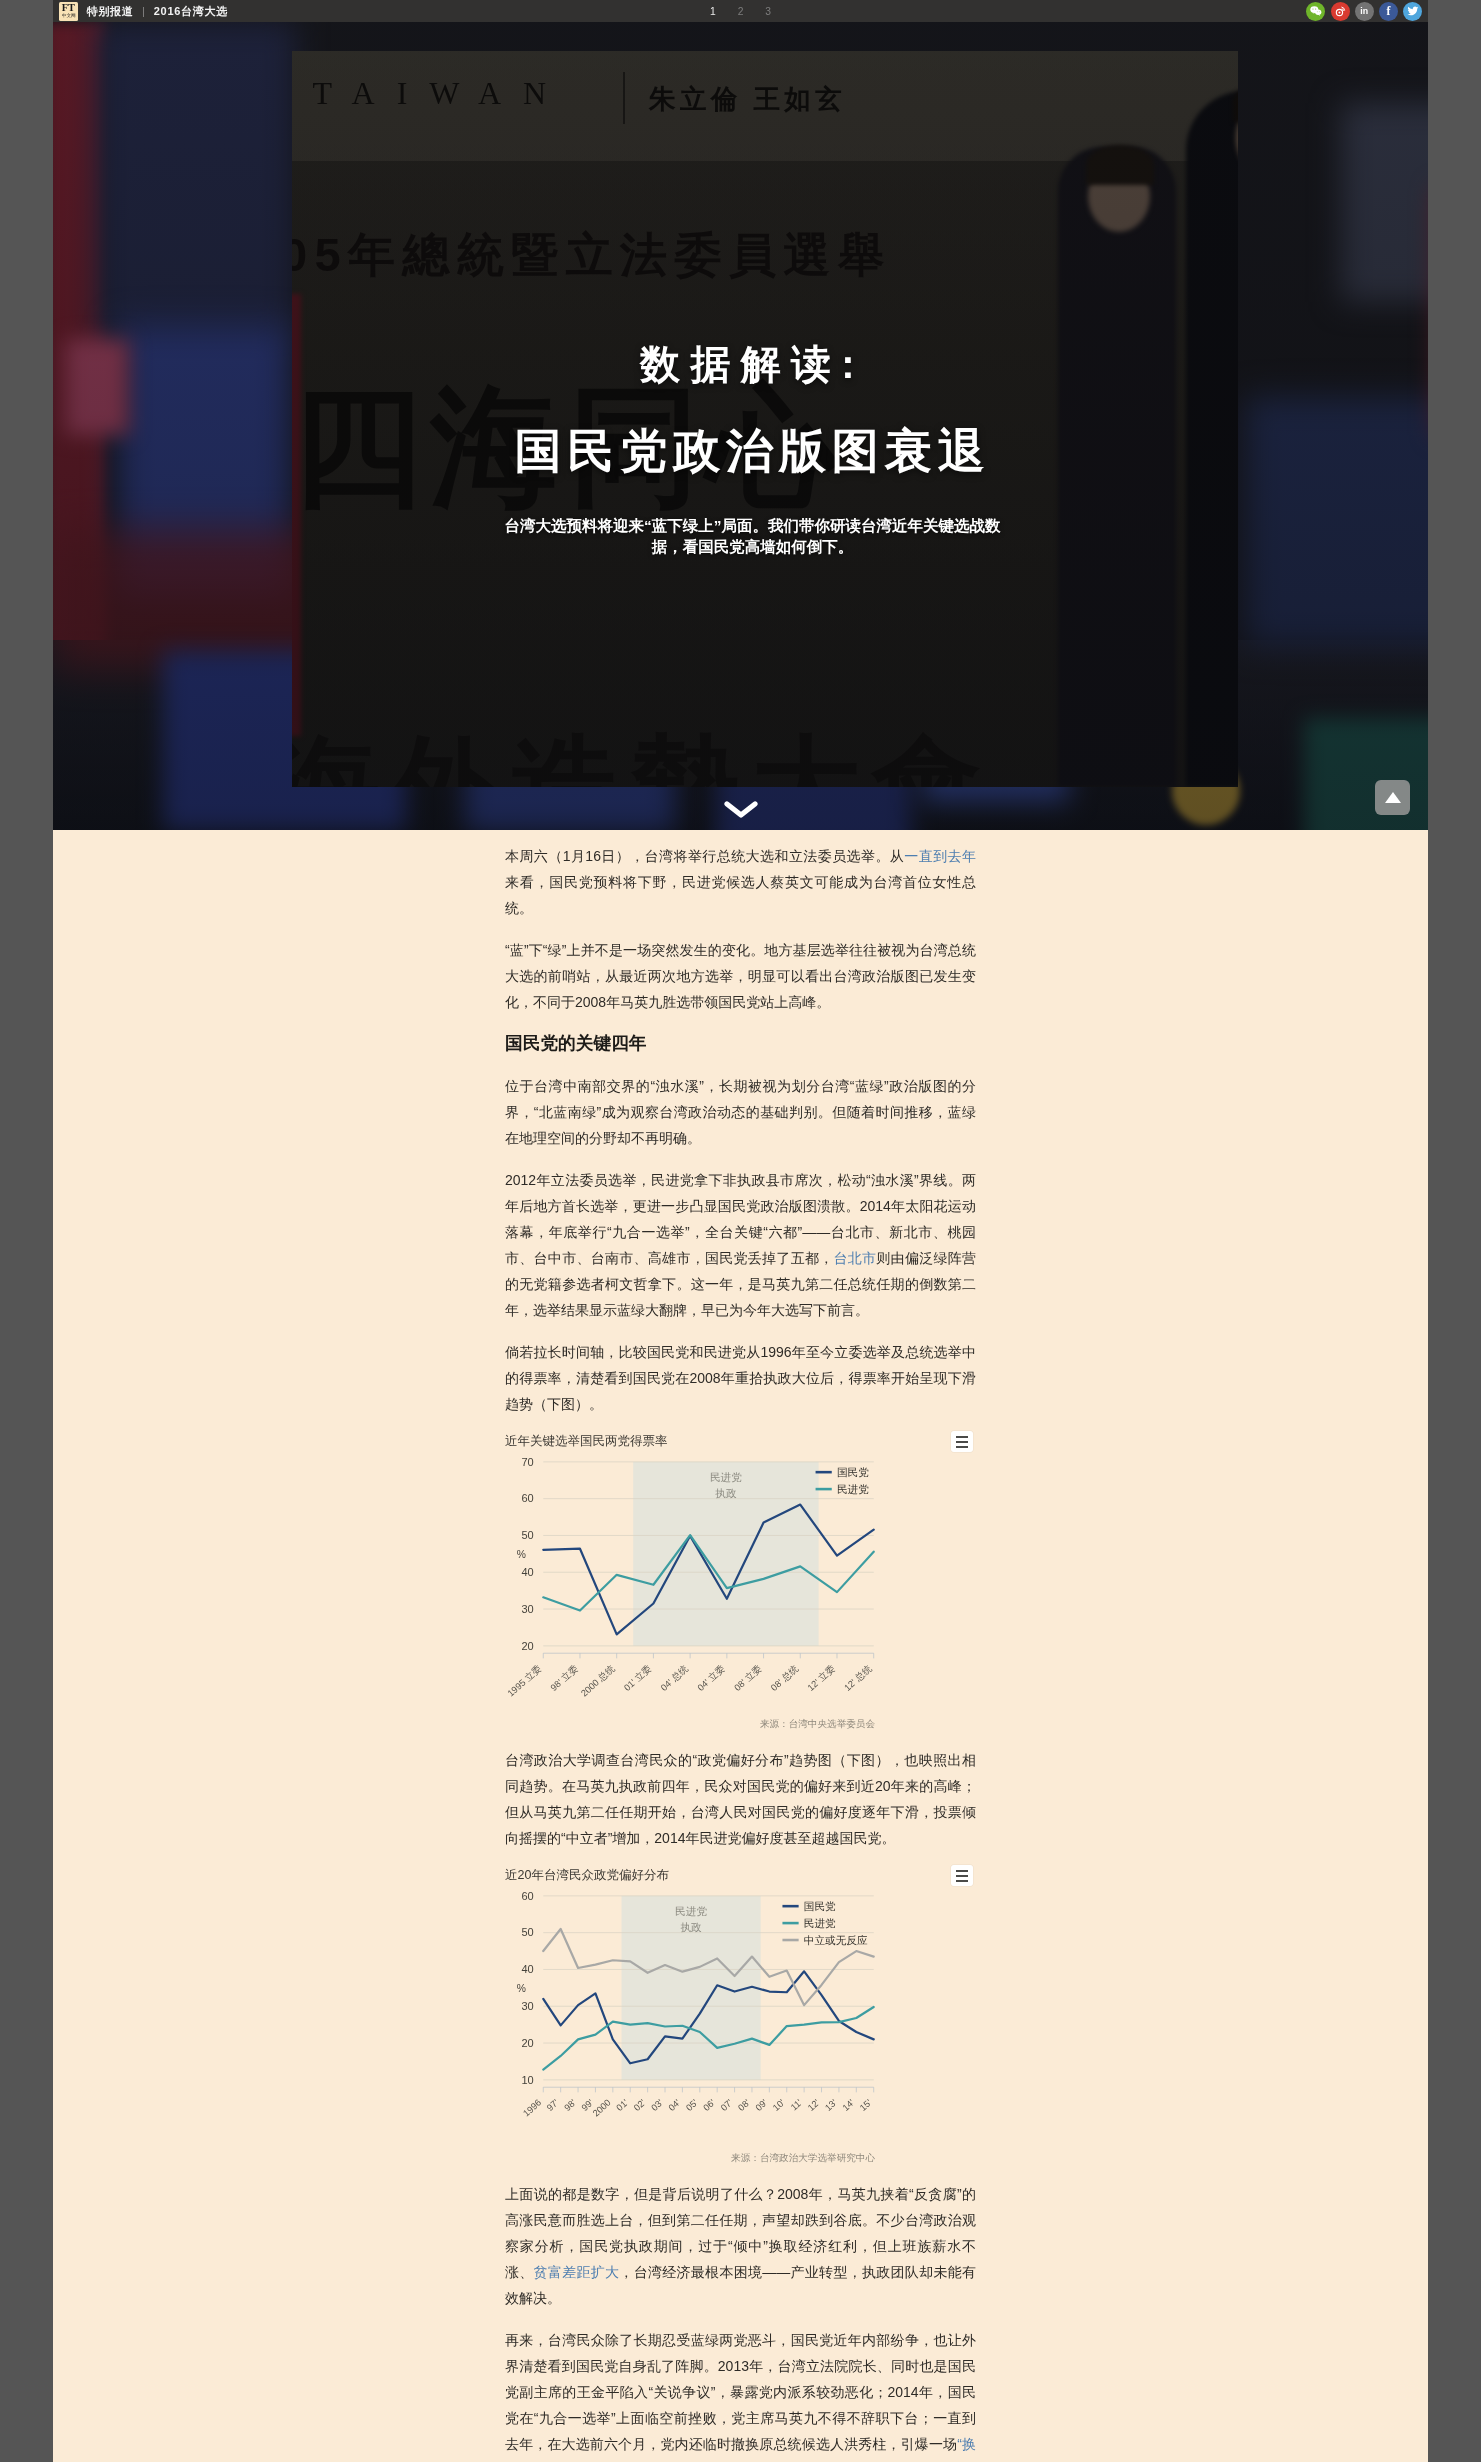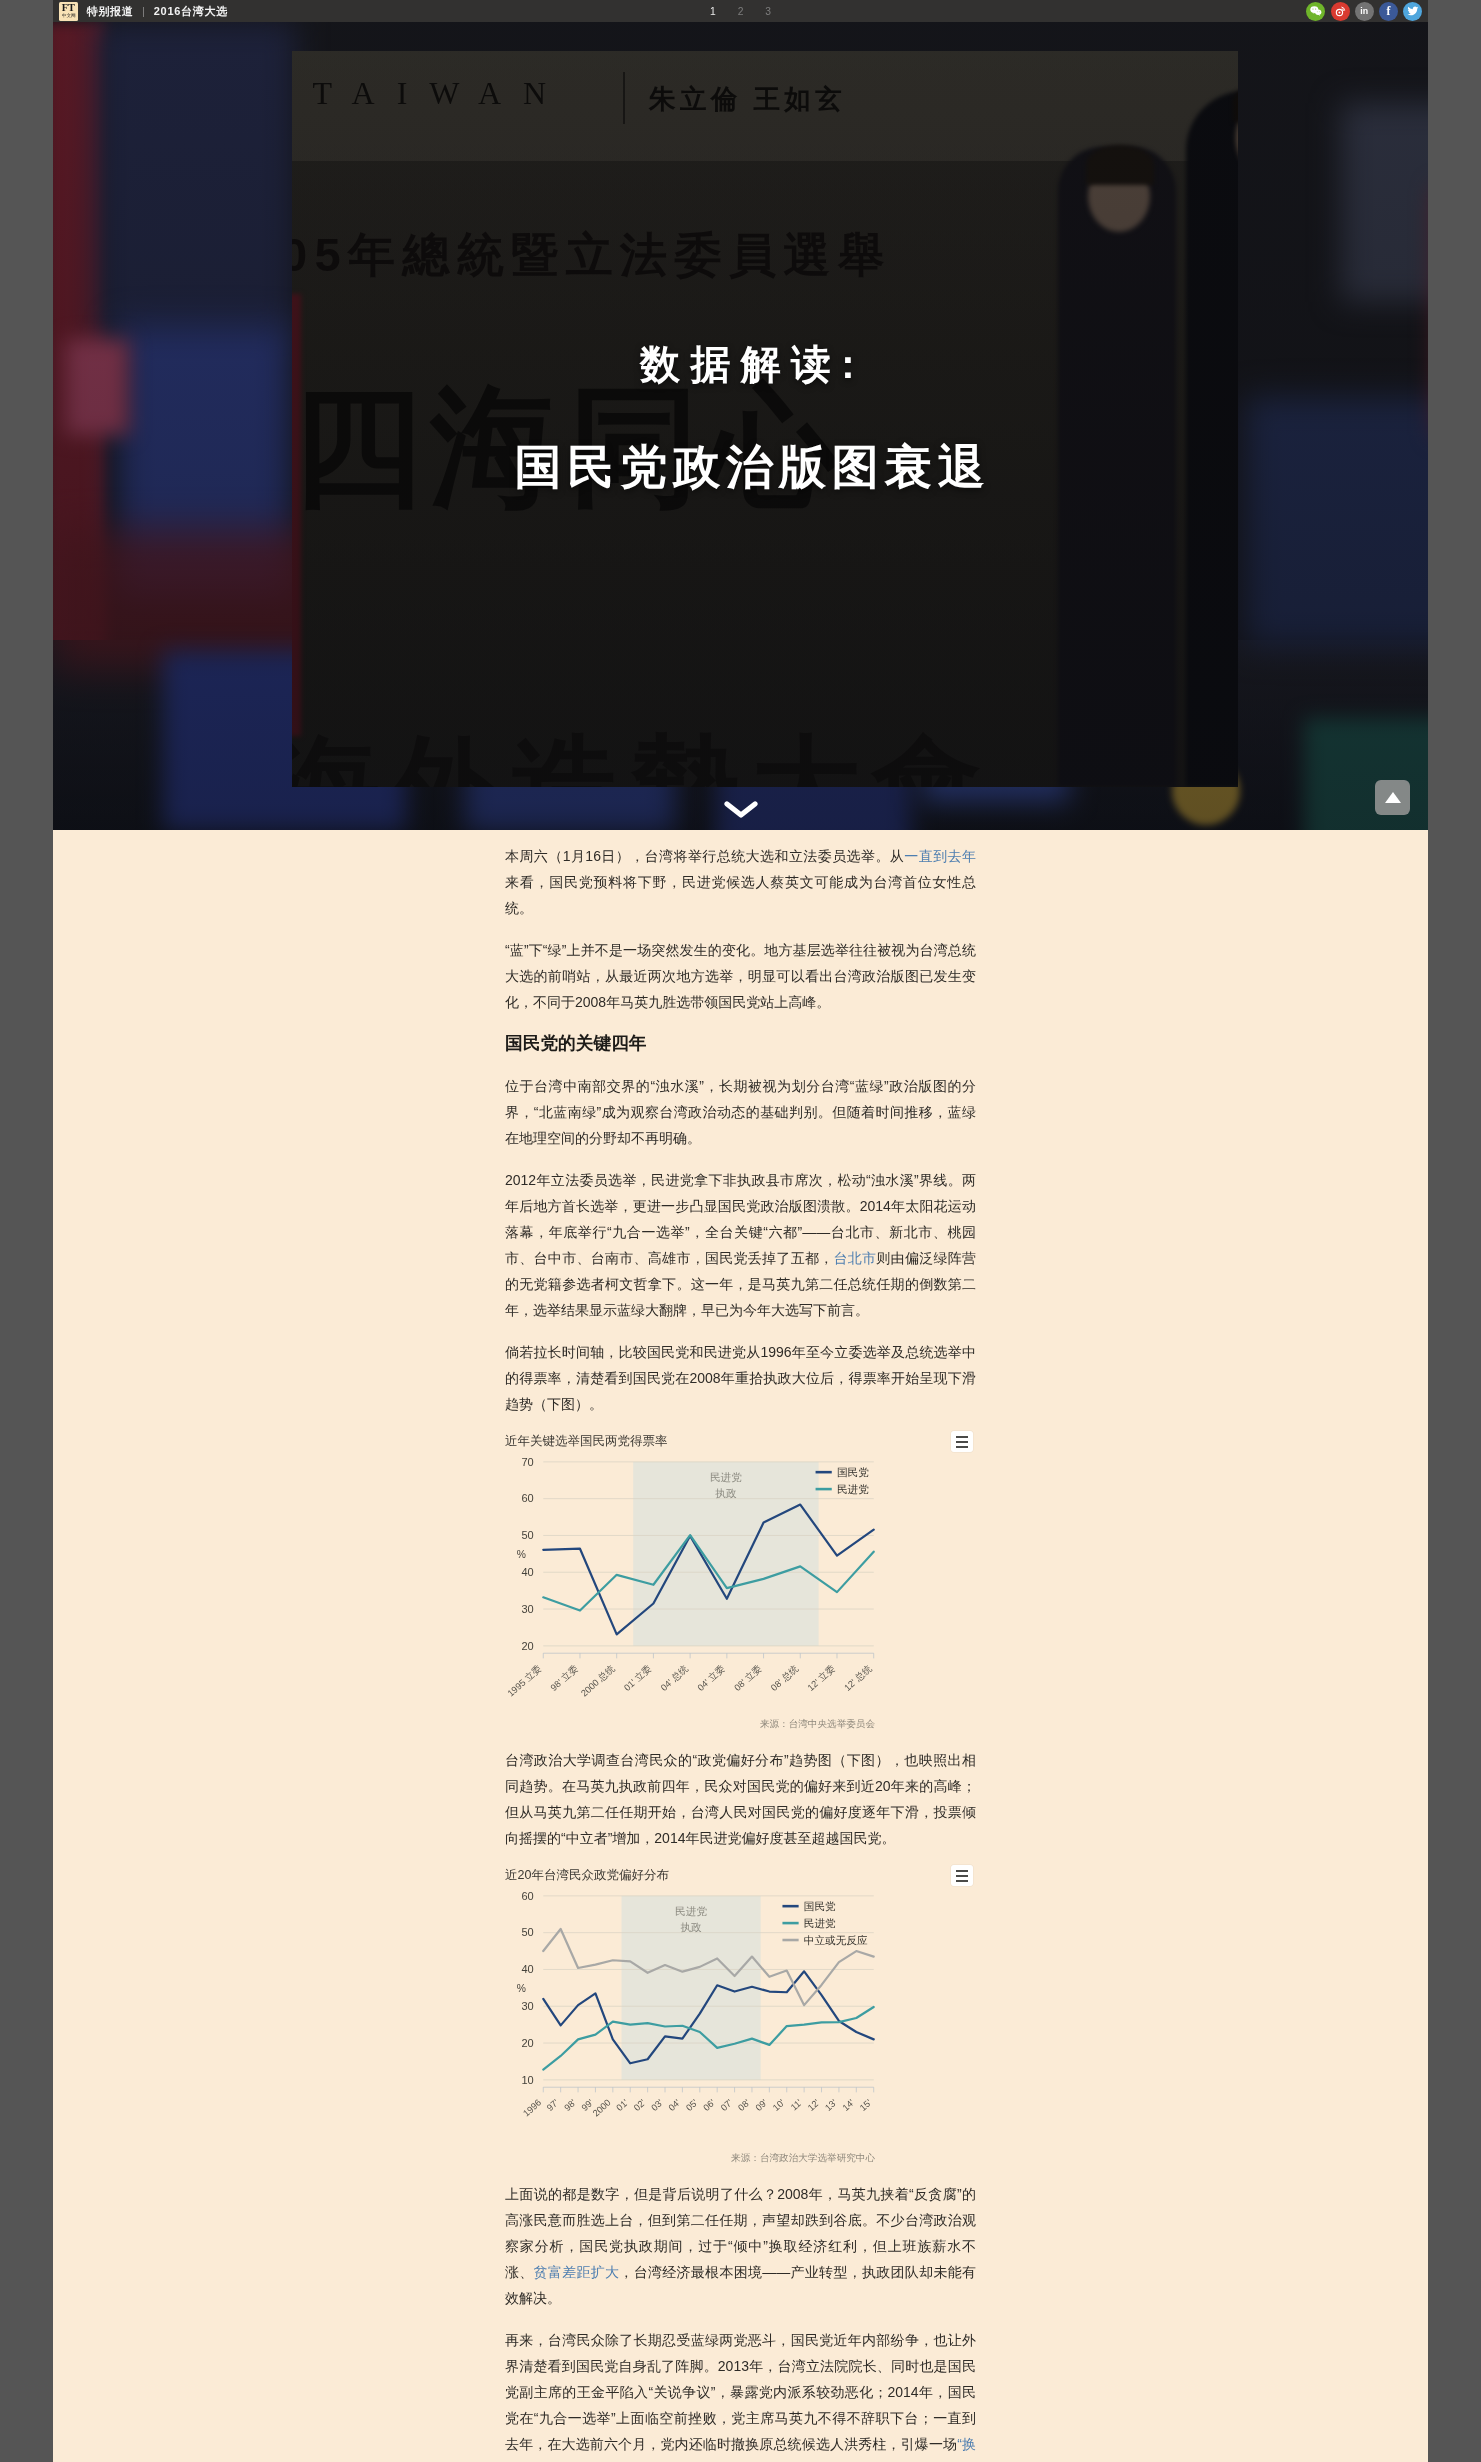--- a/index.html
+++ b/index.html
@@ -31,21 +31,21 @@
   .bb-top { position:absolute; left:0; top:0; width:100%; height:110px; background:rgba(170,160,142,.14); }
   .bb-brand { position:absolute; left:20.6px; top:23.6px; font-size:32px; letter-spacing:22px; color:#0e0d0b; font-family:"Liberation Serif",serif; }
   .bb-vert { position:absolute; left:331px; top:20.6px; width:2.2px; height:52px; background:rgba(0,0,0,.5); }
   .bb-names { position:absolute; left:357px; top:29.4px; font-size:26.5px; font-weight:bold; color:#0e0d0b; letter-spacing:4.4px; }
   .bb-l1 { position:absolute; left:-11px; top:173px; font-size:47px; font-weight:bold; color:#100d0c; letter-spacing:7.4px; }
   .bb-l2 { position:absolute; left:0px; top:309px; font-size:131px; font-weight:bold; color:#0d0c0a; letter-spacing:7.4px; }
   .bb-l3 { position:absolute; left:-22px; top:663px; font-size:110px; font-weight:bold; color:#12100d; letter-spacing:10.3px; opacity:.9; }
   .hero-shade { position:absolute; inset:0; background:linear-gradient(180deg,rgba(8,8,10,.30) 0%,rgba(8,8,10,.42) 55%,rgba(8,9,13,.55) 100%); z-index:5; }
   .hero-text { position:absolute; left:12px; top:315px; width:100%; text-align:center; z-index:10; color:#fff; }
   .ht-1 { font-size:40px; font-weight:bold; letter-spacing:10.3px; text-shadow:0 1.5px 5.9px rgba(0,0,0,.6); }
-  .ht-2 { margin-top:44px; font-size:47px; font-weight:bold; letter-spacing:5.9px; text-shadow:0 1.5px 7.4px rgba(0,0,0,.6); }
+  .ht-2 { margin-top:28px; font-size:47px; font-weight:bold; letter-spacing:5.9px; text-shadow:0 1.5px 7.4px rgba(0,0,0,.6); }
   .ht-sub { margin:32px auto 0; width:515px; font-size:15.5px; font-weight:bold; line-height:21.3px; text-shadow:0 0.7px 4.4px rgba(0,0,0,.7); }
   .chev { position:absolute; left:50%; transform:translateX(-50%); bottom:8.8px; z-index:11; cursor:pointer; }
   .totop { position:absolute; right:17.7px; top:780px; width:35px; height:35px; border:none; border-radius:5.9px; background:rgba(148,148,148,.88); z-index:20; cursor:pointer; display:flex; align-items:center; justify-content:center; }
   .totop .tri { width:0; height:0; border-left:8px solid transparent; border-right:8px solid transparent; border-bottom:11.8px solid #fff; }
 
   
   .article { width:471px; margin:0 auto; padding:13.3px 0 22px; color:#2e2b27; }
   .article p { font-size:14px; line-height:26px; text-align:justify; margin:0 0 16px; }
   .article h2 { font-size:17.7px; color:#1d1b18; margin:4.4px 0 17.7px; }
   .lnk { color:#4d7eb0; text-decoration:none; cursor:pointer; }
@@ -148,20 +148,21 @@
       <div class="decor" style="left:941px;top:29.4px;width:78px;height:41px;border-radius:50% 50% 0 0;background:#120e0a;filter:blur(2.2px)"></div>
 
       <div class="decor" style="left:-16px;top:243px;width:25px;height:442px;background:#5d1722;filter:blur(2.9px)"></div>
     </div>
 
     <div class="hero-shade"></div>
 
     <div class="hero-text">
       <div class="ht-1">数据解读:</div>
       <div class="ht-2">国民党政治版图衰退</div>
+      <div class="ht-sub">台湾大选预料将迎来“蓝下绿上”局面。我们带你研读台湾近年关键选战数据，看国民党高墙如何倒下。</div>
     </div>
 
     <div class="chev">
       <svg width="34" height="17.7" viewBox="0 0 46 24">
           <polyline points="4,4 23,19 42,4" fill="none" stroke="#fff" stroke-width="7" stroke-linecap="round" stroke-linejoin="round"></polyline>
         </svg>
     </div>
   </section>
 
   <button class="totop">

